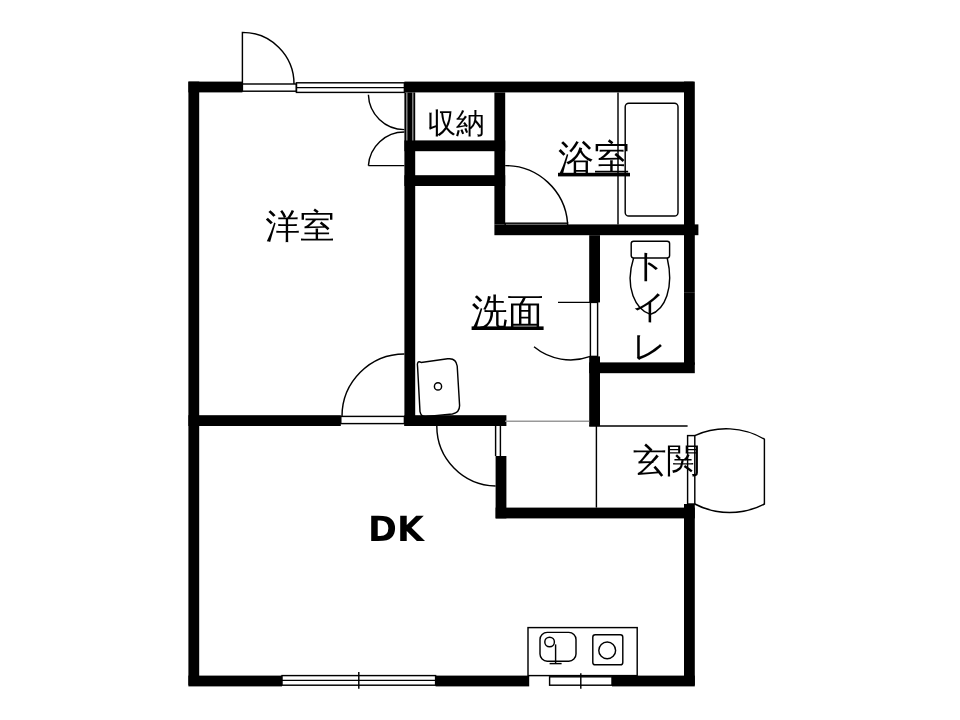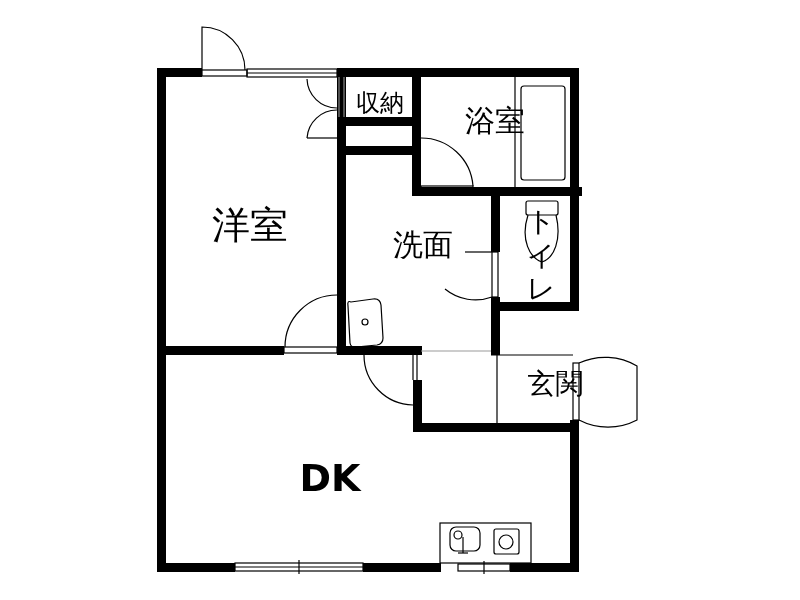--- a/index.html
+++ b/index.html
@@ -1,19 +1,19 @@
 <!DOCTYPE html>
 <html><head>
 <meta charset="utf-8">
 <style>
   html, body { margin:0; padding:0; background:#ffffff; }
   body { width:800px; height:600px; position:relative; overflow:hidden; font-family:"DejaVu Sans", sans-serif; }
   #plan { position:absolute; left:0; top:0; width:800px; height:600px; }
   .room-label { position:absolute; color:#000; text-align:center; line-height:1.15; white-space:nowrap; }
-  .lbl-lg { font-size:38px;margin-top:32px; }
+  .lbl-lg { font-size:29px; }
   .lbl-md { font-size:30px; }
 </style>
 </head>
 <body>
 
 <svg id="plan" viewBox="0 0 800 600" xmlns="http://www.w3.org/2000/svg">
   <g fill="#000">
 
     <rect x="157" y="68" width="45" height="9"></rect>
     <rect x="337" y="68" width="241" height="9"></rect>
@@ -99,23 +99,23 @@
     <circle cx="506" cy="542" r="7"></circle>
   </g>
 </svg>
 
 <div class="room-label lbl-lg" style="left:190px;top:172px;width:120px;">
   <div>洋室</div>
 </div>
 
 <div class="room-label lbl-md" style="left:345px;top:90px;width:70px;font-size:24px;">収納</div>
 
-<div class="room-label lbl-md" style="left:450px;top:104px;width:90px;">浴室</div>
+<div class="room-label lbl-md" style="left:450px;top:116px;width:90px;text-decoration:underline;">浴室</div>
 
-<div class="room-label lbl-md" style="left:378px;top:228px;width:90px;">
+<div class="room-label lbl-md" style="left:378px;top:244px;width:90px;text-decoration:underline;">
   <div>洗面</div>
 </div>
 
 <div class="room-label" style="left:523px;top:205px;width:36px;font-size:28px;line-height:1.2;">
   <div>ト</div>
   <div>イ</div>
   <div>レ</div>
 </div>
 
 <div class="room-label" style="left:498px;top:368px;width:75px;font-size:28px;margin-left:20px;">玄関</div>

